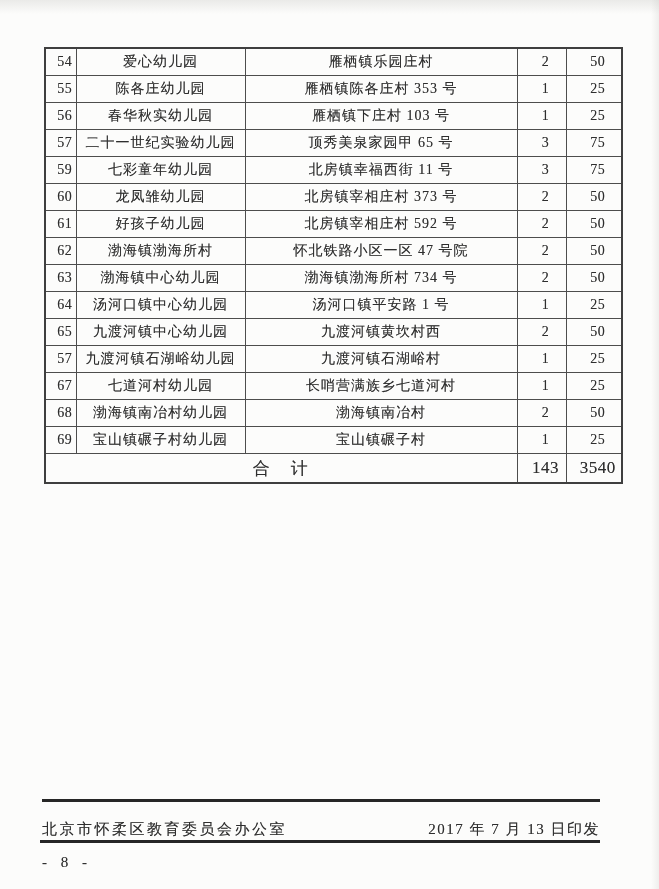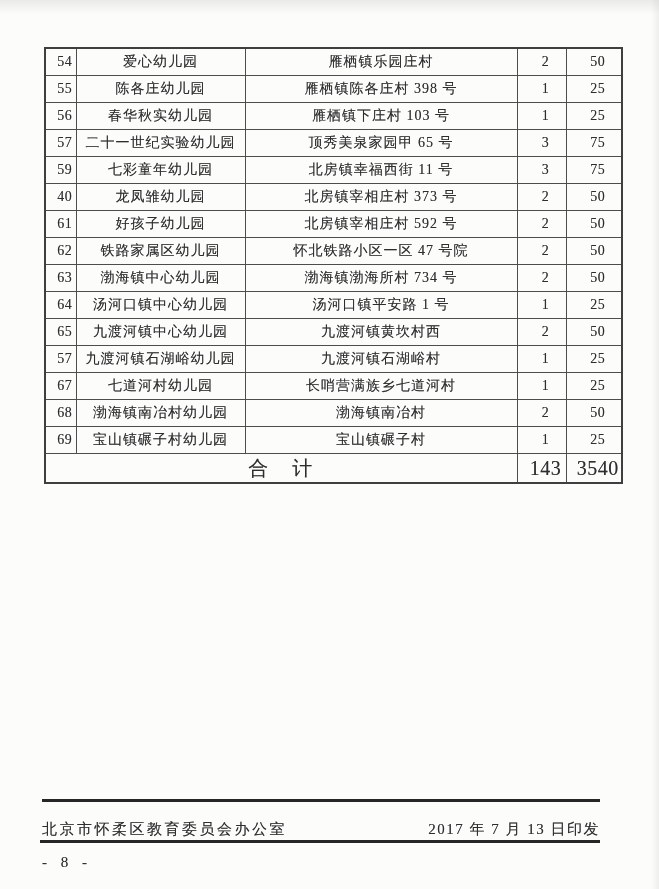--- a/index.html
+++ b/index.html
@@ -57,21 +57,21 @@
   col.c-address  { width: 272px; }
   col.c-classes  { width: 49px; }
   col.c-capacity { width: 56px; }
 
   .doc-table td.num {
     letter-spacing: 0.5px;
     padding-left: 10px;
   }
   tr.total-row td {
     height: 28px;
-    font-size: 20px;
+    font-size: 17px;
   }
   tr.total-row td.total-label {
     letter-spacing: 2px;
   }
 
   .footer-rule {
     position: absolute;
     background: #262626;
     height: 3px;
   }
@@ -125,21 +125,21 @@
     <tr>
     <td class="num">54</td>
     <td>爱心幼儿园</td>
     <td>雁栖镇乐园庄村</td>
     <td class="num">2</td>
     <td class="num">50</td>
   </tr>
       <tr>
     <td class="num">55</td>
     <td>陈各庄幼儿园</td>
-    <td>雁栖镇陈各庄村 398 号</td>
+    <td>雁栖镇陈各庄村 353 号</td>
     <td class="num">1</td>
     <td class="num">25</td>
   </tr>
       <tr>
     <td class="num">56</td>
     <td>春华秋实幼儿园</td>
     <td>雁栖镇下庄村 103 号</td>
     <td class="num">1</td>
     <td class="num">25</td>
   </tr>
@@ -151,36 +151,36 @@
     <td class="num">75</td>
   </tr>
       <tr>
     <td class="num">59</td>
     <td>七彩童年幼儿园</td>
     <td>北房镇幸福西街 11 号</td>
     <td class="num">3</td>
     <td class="num">75</td>
   </tr>
       <tr>
-    <td class="num">40</td>
+    <td class="num">60</td>
     <td>龙凤雏幼儿园</td>
     <td>北房镇宰相庄村 373 号</td>
     <td class="num">2</td>
     <td class="num">50</td>
   </tr>
       <tr>
     <td class="num">61</td>
     <td>好孩子幼儿园</td>
     <td>北房镇宰相庄村 592 号</td>
     <td class="num">2</td>
     <td class="num">50</td>
   </tr>
       <tr>
     <td class="num">62</td>
-    <td>铁路家属区幼儿园</td>
+    <td>渤海镇渤海所村</td>
     <td>怀北铁路小区一区 47 号院</td>
     <td class="num">2</td>
     <td class="num">50</td>
   </tr>
       <tr>
     <td class="num">63</td>
     <td>渤海镇中心幼儿园</td>
     <td>渤海镇渤海所村 734 号</td>
     <td class="num">2</td>
     <td class="num">50</td>

